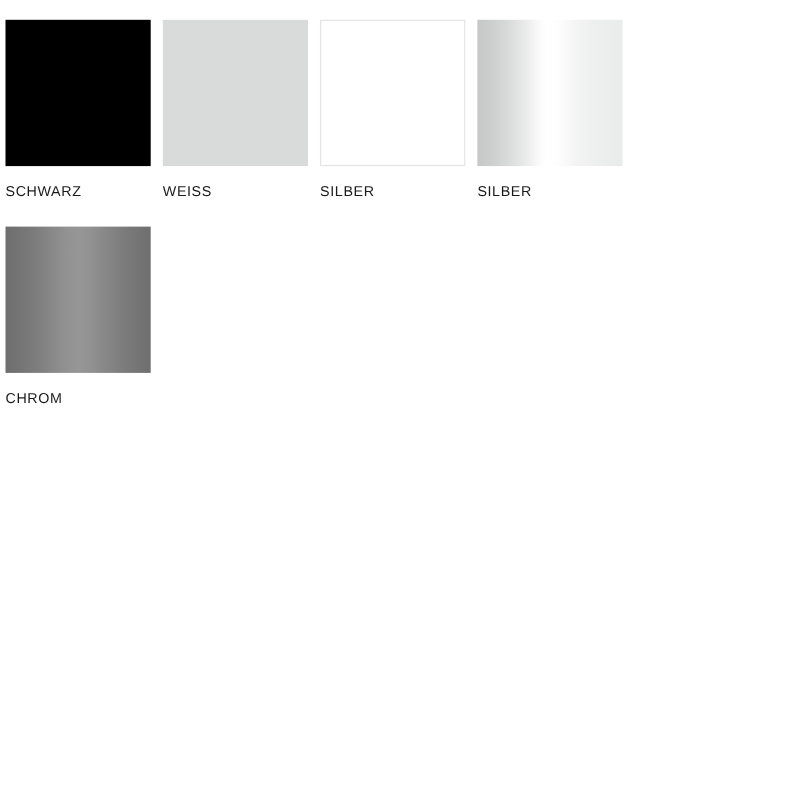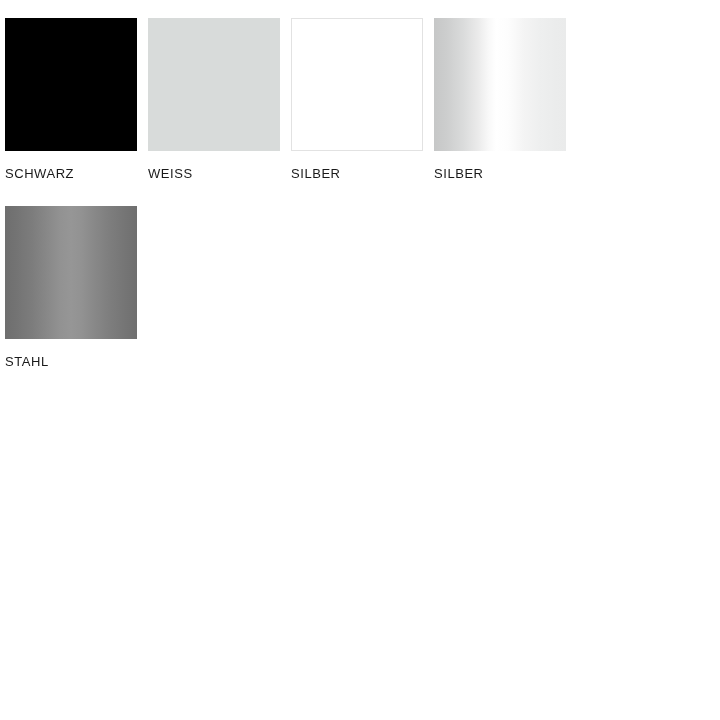--- a/index.html
+++ b/index.html
@@ -134,18 +134,18 @@
       <div class="swatch-chip fill-chrom"></div>
       <div class="swatch-label">SILBER</div>
     </div>
 
   </div>
 
   <div class="swatch-row">
 
     <div class="swatch-cell">
       <div class="swatch-chip fill-stahl"></div>
-      <div class="swatch-label">STAHL</div>
+      <div class="swatch-label">CHROM</div>
     </div>
 
   </div>
 
 </div>
 
 </body></html>

